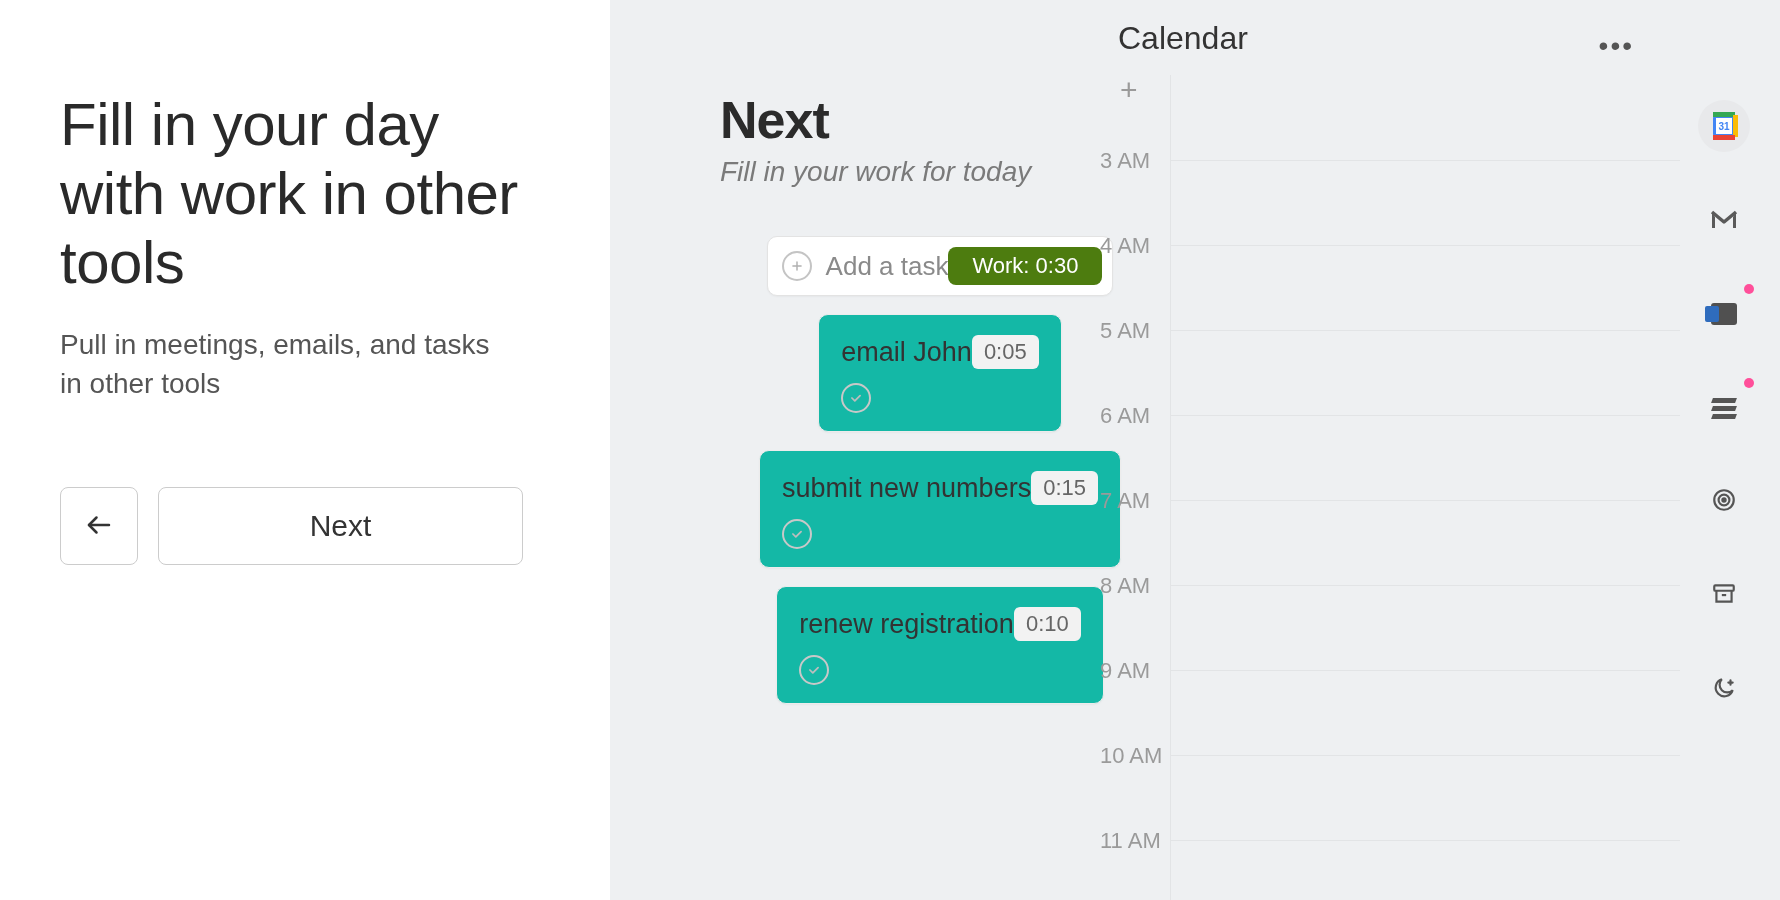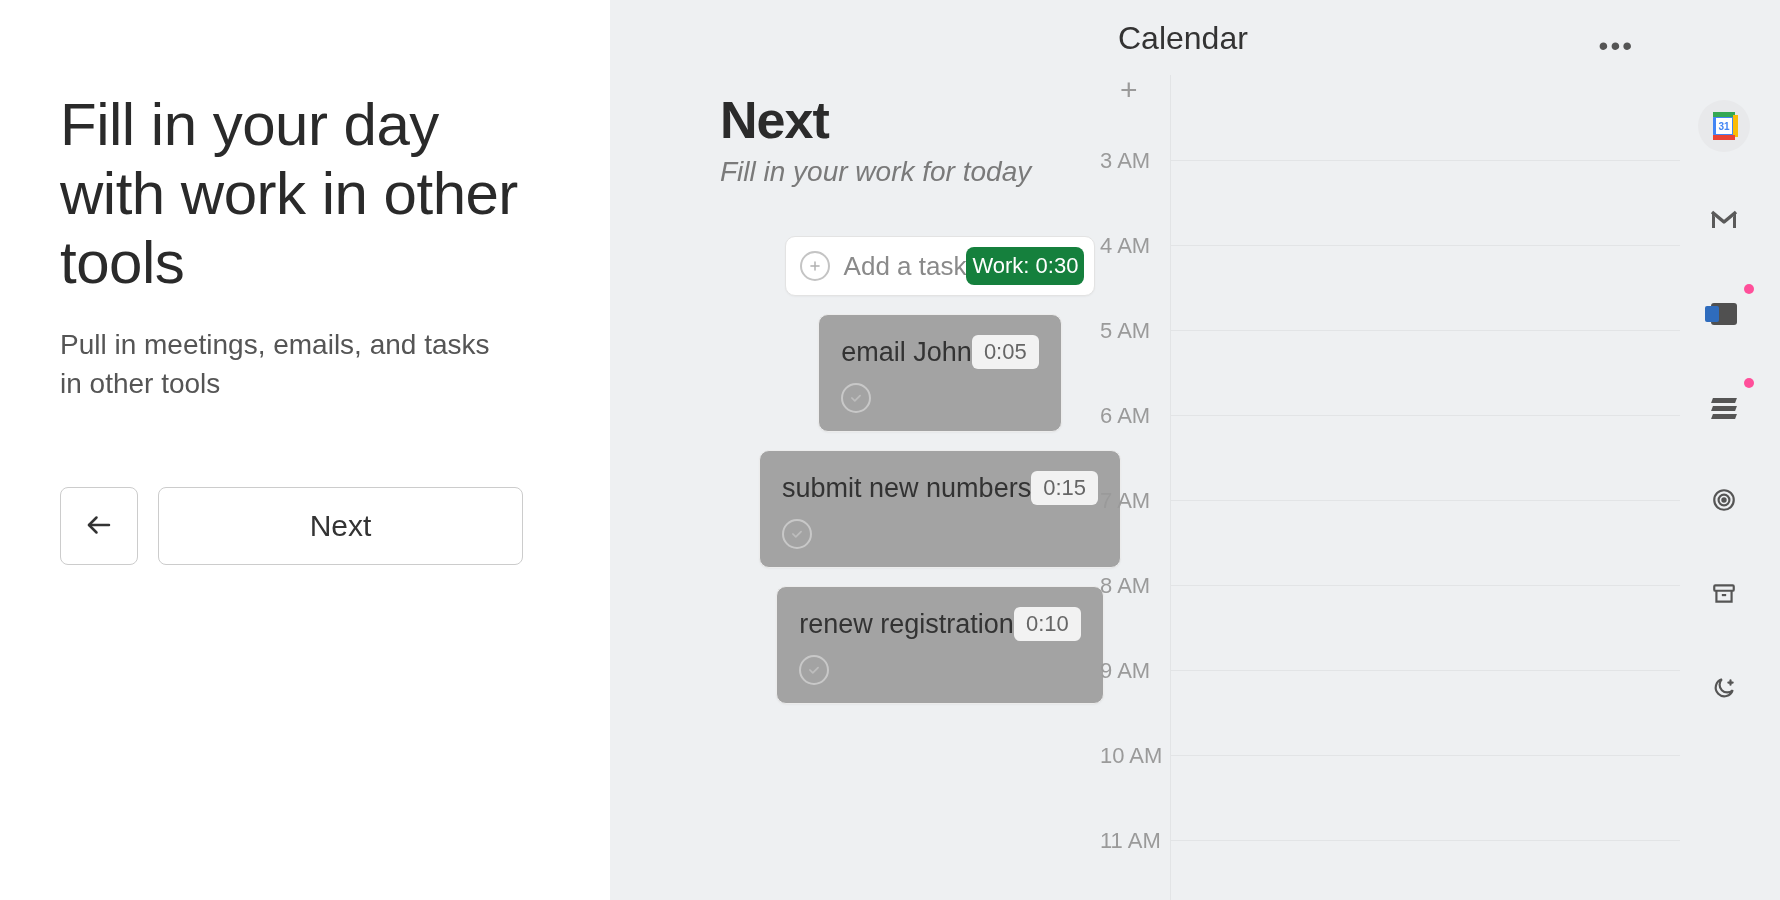--- a/index.html
+++ b/index.html
@@ -20,22 +20,22 @@
   
   
   .today-col { width:480px; padding: 90px 0 0 110px; }
   .today-title { font-size:52px; font-weight:600; color:#2b2b2b; letter-spacing:-1px;}
   .today-sub { font-size:28px; font-style:italic; color:#7a7a7a; margin-top:6px; font-weight:400;}
   .task-list { margin-top: 48px; display:flex; flex-direction:column; gap:18px; width:440px;align-items:center;}
   .add-task { height:60px; border:1px solid #e3e3e3; border-radius:10px; background:#fff; display:flex; align-items:center; padding:0 10px 0 14px; box-shadow:0 1px 2px rgba(0,0,0,0.04);}
   .add-plus { width:30px; height:30px; border:2px solid #c4c4c4; border-radius:50%; display:flex; align-items:center; justify-content:center; margin-right:14px;}
   .add-plus svg { width:14px; height:14px; stroke:#b0b0b0;}
   .add-label { font-size:26px; color:#8a8a8a; flex:1;}
-  .work-badge { background:#15803d; color:#fff; padding:6px 6px; border-radius:8px; font-size:22px; font-weight:500;}
-  .task-card { background:#a3a3a3; border:1px solid #ececec; border-radius:10px; padding:20px 22px 18px 22px; box-shadow:0 1px 2px rgba(0,0,0,0.04);}
+  .work-badge { background:#4d7c0f; color:#fff; padding:6px 24px; border-radius:8px; font-size:22px; font-weight:500;}
+  .task-card { background:#14b8a6; border:1px solid #ececec; border-radius:10px; padding:20px 22px 18px 22px; box-shadow:0 1px 2px rgba(0,0,0,0.04);}
   .task-row { display:flex; align-items:center; justify-content:space-between;}
   .task-title { font-size:27px; color:#333;}
   .task-time { background:#f2f2f2; color:#666; border-radius:6px; padding:4px 12px; font-size:22px;}
   .task-check { margin-top:14px; width:30px; height:30px; border:2px solid #c8c8c8; border-radius:50%; display:flex; align-items:center; justify-content:center;}
   .task-check svg { width:14px; height:14px; stroke:#bdbdbd;}
   
   
   .cal-col { flex:1; position:relative; padding:20px 16px 0 0;}
   .cal-header { position:relative; height:60px; }
   .cal-title { position:absolute; left:28px; top:0; font-size:32px; font-weight:500; color:#333;}

